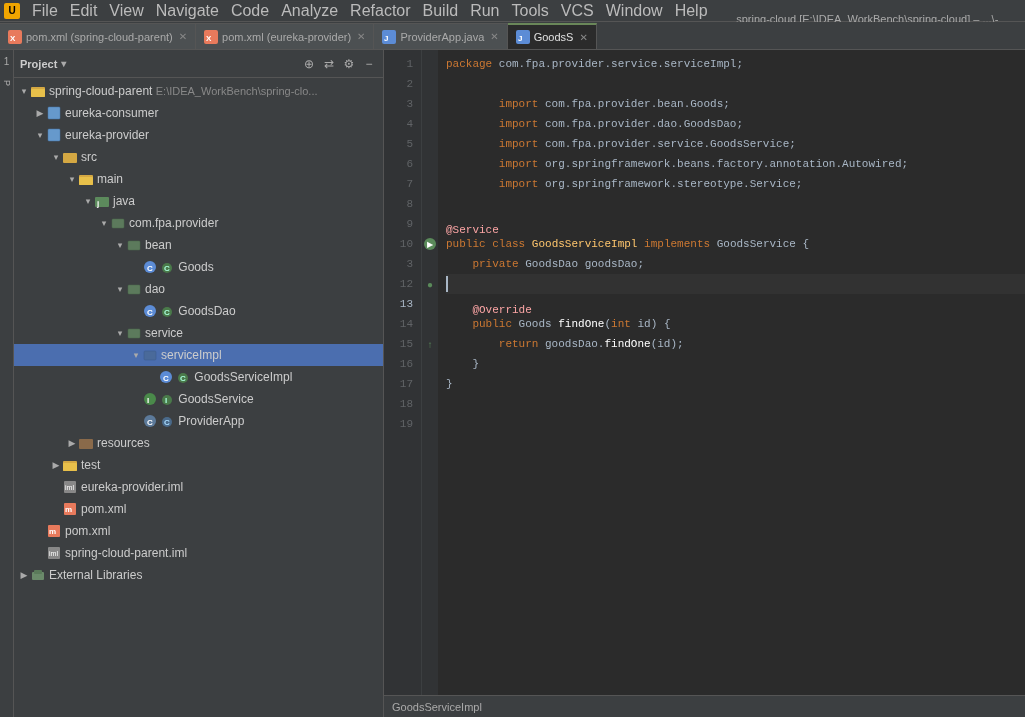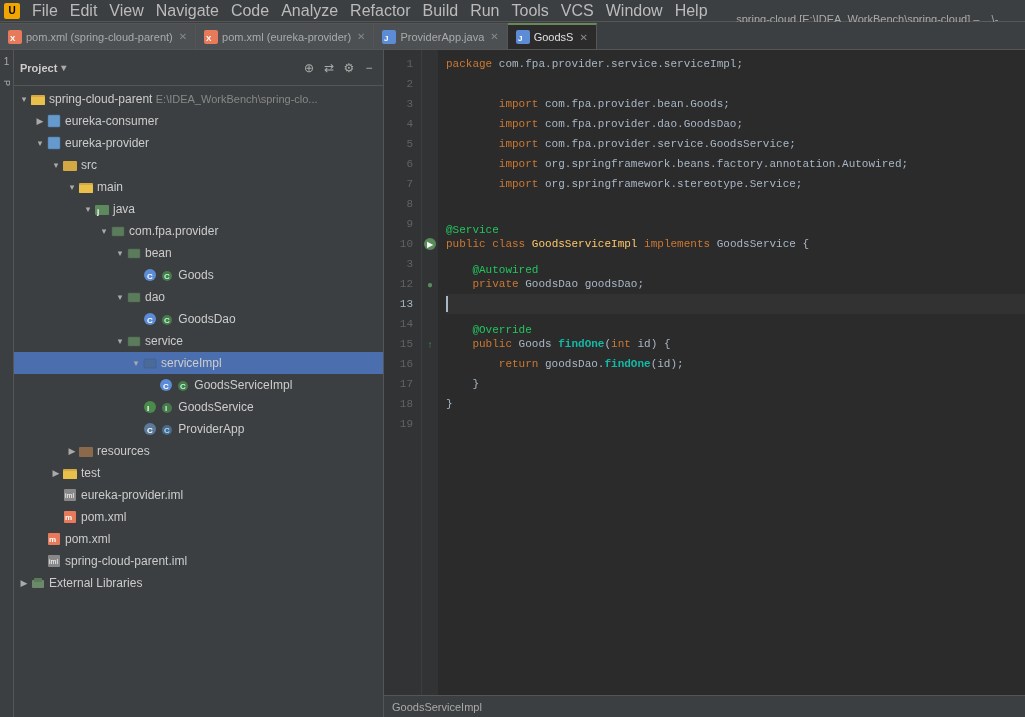--- a/index.html
+++ b/index.html
@@ -65,21 +65,21 @@
     .left-panel {
       width: 370px;
       background: #3c3f41;
       border-right: 1px solid #555;
       display: flex;
       flex-direction: column;
       overflow: hidden;
       flex-shrink: 0;
     }
     .panel-header {
-      height: 36px;
+      height: 28px;
       background: #3c3f41;
       display: flex;
       align-items: center;
       justify-content: space-between;
       padding: 0 6px;
       border-bottom: 1px solid #555;
     }
     .panel-title {
       font-size: 11px;
       font-weight: bold;
@@ -164,23 +164,23 @@
     .code-line {
       height: 20px;
       display: flex;
       align-items: center;
       white-space: pre;
     }
     .code-line.current-line { background: #323232; }
 
     
     .kw { color: #cc7832; } 
-    .ann { color: #22c55e; margin-top: 12px; } 
+    .ann { color: #fca5a5; margin-top: 12px; } 
     .cls-def { color: #ffc66d; } 
-    .fn { color: #14b8a6; font-weight: bold; }
+    .fn { color: #ffffff; }
 
     
     .gutter-area {
       width: 16px;
       background: #313335;
       flex-shrink: 0;
       padding: 4px 0;
     }
     .gutter-line {
       height: 20px;
@@ -732,21 +732,20 @@
           <div class="code-line"><span class="kw">package</span><span> com.fpa.provider.service.serviceImpl;</span></div>
           <div class="code-line"></div>
           <div class="code-line"><span>        </span><span class="kw">import</span><span> com.fpa.provider.</span><span style="color:#a9b7c6;">bean</span><span>.Goods;</span></div>
           <div class="code-line"><span>        </span><span class="kw">import</span><span> com.fpa.provider.dao.GoodsDao;</span></div>
           <div class="code-line"><span>        </span><span class="kw">import</span><span> com.fpa.provider.service.GoodsService;</span></div>
           <div class="code-line"><span>        </span><span class="kw">import</span><span> org.springframework.beans.factory.annotation.Autowired;</span></div>
           <div class="code-line"><span>        </span><span class="kw">import</span><span> org.springframework.stereotype.Service;</span></div>
           <div class="code-line"></div>
           <div class="code-line"><span class="ann">@Service</span></div>
           <div class="code-line"><span class="kw">public</span><span> </span><span class="kw">class</span><span> </span><span class="cls-def">GoodsServiceImpl</span><span> </span><span class="kw">implements</span><span> GoodsService {</span></div>
-          <div class="code-line"><span>    </span><span class="ann">@Autowired</span></div>
           <div class="code-line"><span>    </span><span class="kw">private</span><span> GoodsDao goodsDao;</span></div>
           <div class="code-line current-line"><span style="display:inline-block; width:2px; height:16px; background:#a9b7c6; vertical-align:middle; margin-right:0;"></span></div>
           <div class="code-line"><span>    </span><span class="ann">@Override</span></div>
           <div class="code-line"><span>    </span><span class="kw">public</span><span> Goods </span><span class="fn">findOne</span><span>(</span><span class="kw">int</span><span> id) {</span></div>
           <div class="code-line"><span>        </span><span class="kw">return</span><span> goodsDao.</span><span class="fn">findOne</span><span>(id);</span></div>
           <div class="code-line"><span>    }</span></div>
           <div class="code-line"><span>}</span></div>
           <div class="code-line"></div>
         </div>
       </div>

